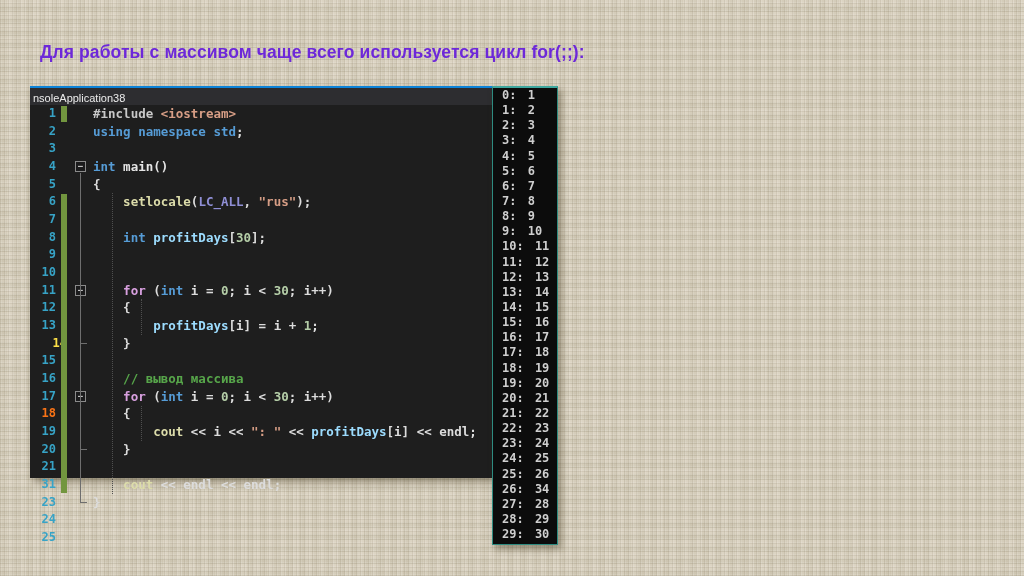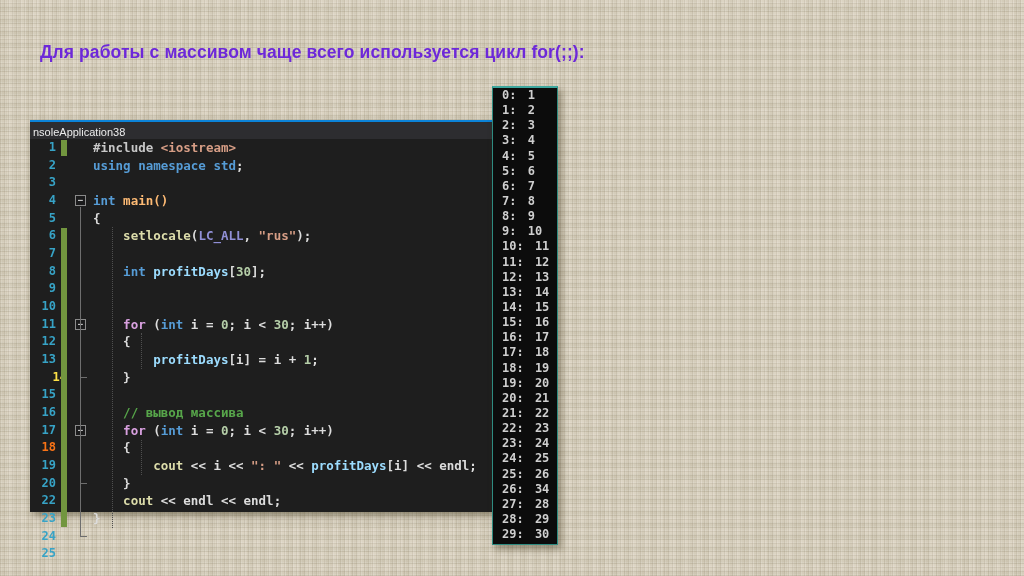--- a/index.html
+++ b/index.html
@@ -13,21 +13,21 @@
       repeating-linear-gradient(90deg, rgba(120,110,85,0.06) 0 7px, rgba(255,255,255,0.05) 7px 13px),
       repeating-linear-gradient(0deg, rgba(120,110,85,0.06) 0 6px, rgba(255,255,255,0.05) 6px 12px);
   }
   .slide-title{
     position:absolute;left:40px;top:42px;
     font-size:17.5px;font-weight:600;letter-spacing:.1px;
   }
   
   .editor{
     position:absolute;left:30px;top:86px;width:462px;height:392px;
-    background:#1E1E1E;box-shadow:3px 4px 7px rgba(60,50,25,.45);margin-top:34px;
+    background:#1E1E1E;box-shadow:3px 4px 7px rgba(60,50,25,.45);
   }
   .ed-accent{height:2px;}
   .ed-tabbar{height:17px;background:#2D2D30;overflow:hidden;}
   .ed-tab{
     display:inline-block;height:17px;line-height:17px;padding:0 8px 0 3px;
     color:#ECECEC;font-size:11px;background:#2D2D30;white-space:nowrap;
   }
   .ed-body{
     position:relative;height:442px;overflow:hidden;
     font-family:"DejaVu Sans Mono",monospace;font-size:12.5px;font-weight:700;
@@ -61,38 +61,39 @@
 
 <div class="editor">
   <div class="ed-accent" style="background: rgb(12, 131, 216);"></div>
   <div class="ed-tabbar">
     <span class="ed-tab">nsoleApplication38</span>
   </div>
   <div class="ed-body" id="ed-body">
       <div class="row"><div class="ln" style="color: rgb(55, 163, 198);">1</div><div class="code"><span style="color: rgb(200, 200, 200);">#include </span><span style="color: rgb(214, 157, 133);">&lt;iostream&gt;</span></div></div>
       <div class="row"><div class="ln" style="color: rgb(55, 163, 198);">2</div><div class="code"><span style="color: rgb(86, 156, 214);">using namespace std</span><span style="color: rgb(220, 220, 220);">;</span></div></div>
       <div class="row"><div class="ln" style="color: rgb(55, 163, 198);">3</div><div class="code"></div></div>
-      <div class="row"><div class="ln" style="color: rgb(55, 163, 198);">4</div><div class="code"><span style="color: rgb(86, 156, 214);">int</span><span style="color: #fdba74;"> main()</span></div></div>
+      <div class="row"><div class="ln" style="color: rgb(55, 163, 198);">4</div><div class="code"><span style="color: rgb(86, 156, 214);">int</span><span style="color: #e5e5e5;"> main()</span></div></div>
       <div class="row"><div class="ln" style="color: rgb(55, 163, 198);">5</div><div class="code"><span style="color: rgb(220, 220, 220);">{</span></div></div>
       <div class="row"><div class="ln" style="color: rgb(55, 163, 198);">6</div><div class="code"><span style="color: rgb(220, 220, 220);">    </span><span style="color: rgb(220, 220, 170);">setlocale</span><span style="color: rgb(220, 220, 220);">(</span><span style="color: rgb(144, 143, 214);">LC_ALL</span><span style="color: rgb(220, 220, 220);">, </span><span style="color: rgb(214, 157, 133);">"rus"</span><span style="color: rgb(220, 220, 220);">);</span></div></div>
       <div class="row"><div class="ln" style="color: rgb(55, 163, 198);">7</div><div class="code"></div></div>
       <div class="row"><div class="ln" style="color: rgb(55, 163, 198);">8</div><div class="code"><span style="color: rgb(220, 220, 220);">    </span><span style="color: rgb(86, 156, 214);">int</span><span style="color: rgb(220, 220, 220);"> </span><span style="color: rgb(156, 220, 254);">profitDays</span><span style="color: rgb(220, 220, 220);">[</span><span style="color: rgb(181, 206, 168);">30</span><span style="color: rgb(220, 220, 220);">];</span></div></div>
       <div class="row"><div class="ln" style="color: rgb(55, 163, 198);">9</div><div class="code"></div></div>
       <div class="row"><div class="ln" style="color: rgb(55, 163, 198);">10</div></div>
       <div class="row"><div class="ln" style="color: rgb(55, 163, 198);">11</div><div class="code"><span style="color: rgb(220, 220, 220);">    </span><span style="color: rgb(216, 160, 223);">for</span><span style="color: rgb(220, 220, 220);"> (</span><span style="color: rgb(86, 156, 214);">int</span><span style="color: rgb(220, 220, 220);"> i = </span><span style="color: rgb(181, 206, 168);">0</span><span style="color: rgb(220, 220, 220);">; i &lt; </span><span style="color: rgb(181, 206, 168);">30</span><span style="color: rgb(220, 220, 220);">; i++)</span></div></div>
       <div class="row"><div class="ln" style="color: rgb(55, 163, 198);">12</div><div class="code"><span style="color: rgb(220, 220, 220);">    {</span></div></div>
       <div class="row"><div class="ln" style="color: rgb(55, 163, 198);">13</div><div class="code"><span style="color: rgb(220, 220, 220);">        </span><span style="color: rgb(156, 220, 254);">profitDays</span><span style="color: rgb(220, 220, 220);">[i] = i + </span><span style="color: rgb(181, 206, 168);">1</span><span style="color: rgb(220, 220, 220);">;</span></div></div>
       <div class="row"><div class="ln" style="color: #fde047; padding-left: 11px;">14</div><div class="code"><span style="color: rgb(220, 220, 220);">    }</span></div></div>
       <div class="row"><div class="ln" style="color: rgb(55, 163, 198);">15</div><div class="code"></div></div>
       <div class="row"><div class="ln" style="color: rgb(55, 163, 198);">16</div><div class="code"><span style="color: rgb(220, 220, 220);">    </span><span style="color: rgb(87, 166, 74);">// вывод массива</span></div></div>
       <div class="row"><div class="ln" style="color: rgb(55, 163, 198);">17</div><div class="code"><span style="color: rgb(220, 220, 220);">    </span><span style="color: rgb(216, 160, 223);">for</span><span style="color: rgb(220, 220, 220);"> (</span><span style="color: rgb(86, 156, 214);">int</span><span style="color: rgb(220, 220, 220);"> i = </span><span style="color: rgb(181, 206, 168);">0</span><span style="color: rgb(220, 220, 220);">; i &lt; </span><span style="color: rgb(181, 206, 168);">30</span><span style="color: rgb(220, 220, 220);">; i++)</span></div></div>
       <div class="row"><div class="ln" style="color: #f97316;">18</div><div class="code"><span style="color: rgb(220, 220, 220);">    {</span></div></div>
       <div class="row"><div class="ln" style="color: rgb(55, 163, 198);">19</div><div class="code"><span style="color: rgb(220, 220, 220);">        </span><span style="color: rgb(220, 220, 170);">cout</span><span style="color: rgb(220, 220, 220);"> &lt;&lt; i &lt;&lt; </span><span style="color: rgb(214, 157, 133);">": "</span><span style="color: rgb(220, 220, 220);"> &lt;&lt; </span><span style="color: rgb(156, 220, 254);">profitDays</span><span style="color: rgb(220, 220, 220);">[i] &lt;&lt; endl;</span></div></div>
       <div class="row"><div class="ln" style="color: rgb(55, 163, 198);">20</div><div class="code"><span style="color: rgb(220, 220, 220);">    }</span></div></div>
-      <div class="row"><div class="ln" style="color: rgb(55, 163, 198);">22</div><div class="code"><span style="color: rgb(220, 220, 220);">    </span><span style="color: rgb(220, 220, 170);">cout</span><span style="color: rgb(220, 220, 220);"> &lt;&lt; endl &lt;&lt; endl;</span></div></div>
+      <div class="row"><div class="ln" style="color: rgb(55, 163, 198);">21</div><div class="code"></div></div>
+      <div class="row"><div class="ln" style="color: rgb(55, 163, 198);">31</div><div class="code"><span style="color: rgb(220, 220, 220);">    </span><span style="color: rgb(220, 220, 170);">cout</span><span style="color: rgb(220, 220, 220);"> &lt;&lt; endl &lt;&lt; endl;</span></div></div>
       <div class="row"><div class="ln" style="color: rgb(55, 163, 198);">23</div><div class="code"><span style="color: rgb(220, 220, 220);">}</span></div></div>
       <div class="row"><div class="ln" style="color: rgb(55, 163, 198);">24</div><div class="code"></div></div>
       <div class="row"><div class="ln" style="color: rgb(55, 163, 198);">25</div><div class="code"></div></div>
       <div class="cbar" style="top: 1px; height: 15.68px; background: rgb(114, 150, 63);"></div>
       <div class="cbar" style="top: 89.4px; height: 298.56px; background: rgb(114, 150, 63);"></div>
       <div class="fold" style="top: 56.04px;">−</div>
       <div class="fold" style="top: 179.8px;">−</div>
       <div class="fold" style="top: 285.88px;">−</div>
       <div class="vline" style="top: 68.04px; height: 328.92px;"></div>
       <div class="tick" style="top: 396.96px;"></div>

